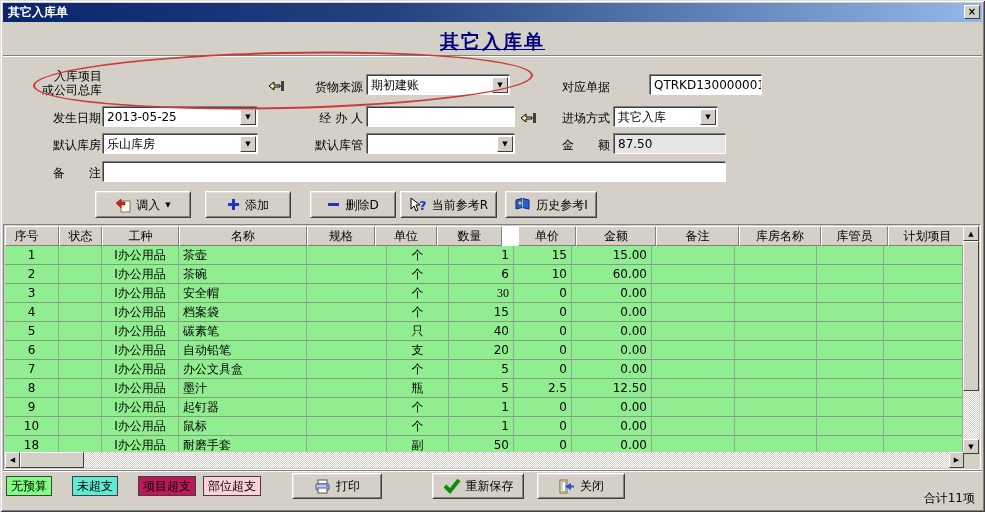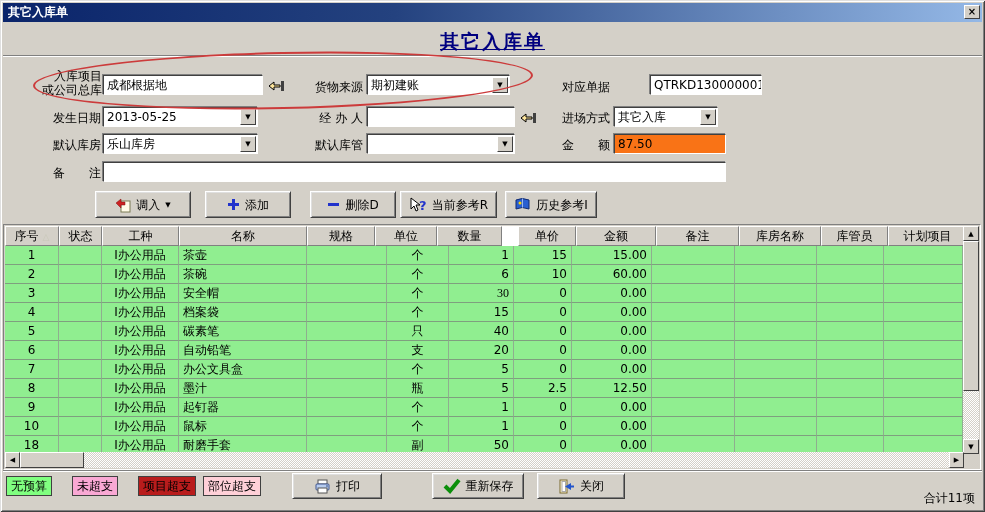--- a/index.html
+++ b/index.html
@@ -86,21 +86,20 @@
   </div>
 
   <div id="header-strip">
     <span id="page-title">其它入库单</span>
   </div>
 
   <div id="annotation-ellipse"></div>
 
   <div class="lbl" style="left:8px;top:69px;width:94px;white-space:pre-line;">入库项目
 或公司总库</div>
-  <div class="field" style="left:103px;top:75px;width:160px;">成都根据地</div>
   <div class="hand-icon" style="left:268px;top:78px;">
     <svg class="icon-svg" width="18" height="16" viewBox="0 0 18 16">
         <path d="M1 8 L6 4 L6 7 L12 7 L12 9 L6 9 L6 12 Z" fill="#ffe69c" stroke="#000" stroke-width="1"></path>
         <rect x="13" y="3" width="3" height="10" fill="#404040"></rect>
       </svg>
   </div>
   <div class="lbl" style="left:295px;top:80px;width:68px;">货物来源</div>
   <div class="field combo" style="left:367px;top:75px;width:143px;">
     <span>期初建账</span>
     <span class="drop">▼</span>
@@ -131,21 +130,21 @@
   <div class="field combo" style="left:103px;top:134px;width:155px;">
     <span>乐山库房</span>
     <span class="drop">▼</span>
   </div>
   <div class="lbl" style="left:295px;top:138px;width:68px;">默认库管</div>
   <div class="field combo" style="left:367px;top:134px;width:148px;">
     <span></span>
     <span class="drop">▼</span>
   </div>
   <div class="lbl" style="left:545px;top:138px;width:65px;">金　　额</div>
-  <div class="field" style="left:614px;top:134px;width:112px;background:#f97316;">87.50</div>
+  <div class="field" style="left:614px;top:134px;width:112px;background:#e5e5e5;">87.50</div>
 
   <div class="lbl" style="left:36px;top:166px;width:65px;">备　　注</div>
   <div class="field" style="left:103px;top:162px;width:623px;"></div>
 
   <div class="btn" style="left:95px;top:191px;width:96px;height:27px;">
     <svg class="icon-svg" width="16" height="16" viewBox="0 0 16 16">
         <rect x="6" y="4" width="9" height="11" fill="#fffbe8" stroke="#7a7a55"></rect>
         <path d="M1 6 L6 2 L6 5 L10 5 L10 8 L6 8 L6 11 Z" fill="#cc2222" stroke="#801010" stroke-width="0.5"></path>
       </svg>
     <span class="txt">调入</span>
@@ -399,16 +398,16 @@
     <svg class="icon-svg" width="17" height="15" viewBox="0 0 17 15">
         <rect x="2" y="1" width="7" height="13" fill="#fdf3d0" stroke="#7a6a30"></rect>
         <rect x="4" y="2.5" width="3.5" height="10" fill="#fff" stroke="#aaa"></rect>
         <path d="M16 7.5 L10 4 L10 6.5 L7 6.5 L7 8.5 L10 8.5 L10 11 Z" fill="#2255cc" transform="rotate(180 11.5 7.5)"></path>
       </svg>
     <span class="txt">关闭</span>
   </div>
 
   <div id="status-total">合计11项</div>
 <div class="legend-box" style="left: 6px; background: rgb(128, 255, 128);">无预算</div>
-    <div class="legend-box" style="left: 72px; background: #f9a8d4;">未超支</div>
-    <div class="legend-box" style="left: 138px; background: #b91c1c;">项目超支</div>
+    <div class="legend-box" style="left: 72px; background: #5eead4;">未超支</div>
+    <div class="legend-box" style="left: 138px; background: #be185d;">项目超支</div>
     <div class="legend-box" style="left: 203px; background: rgb(255, 208, 216);">部位超支</div>
   </div>
 
 </body></html>

